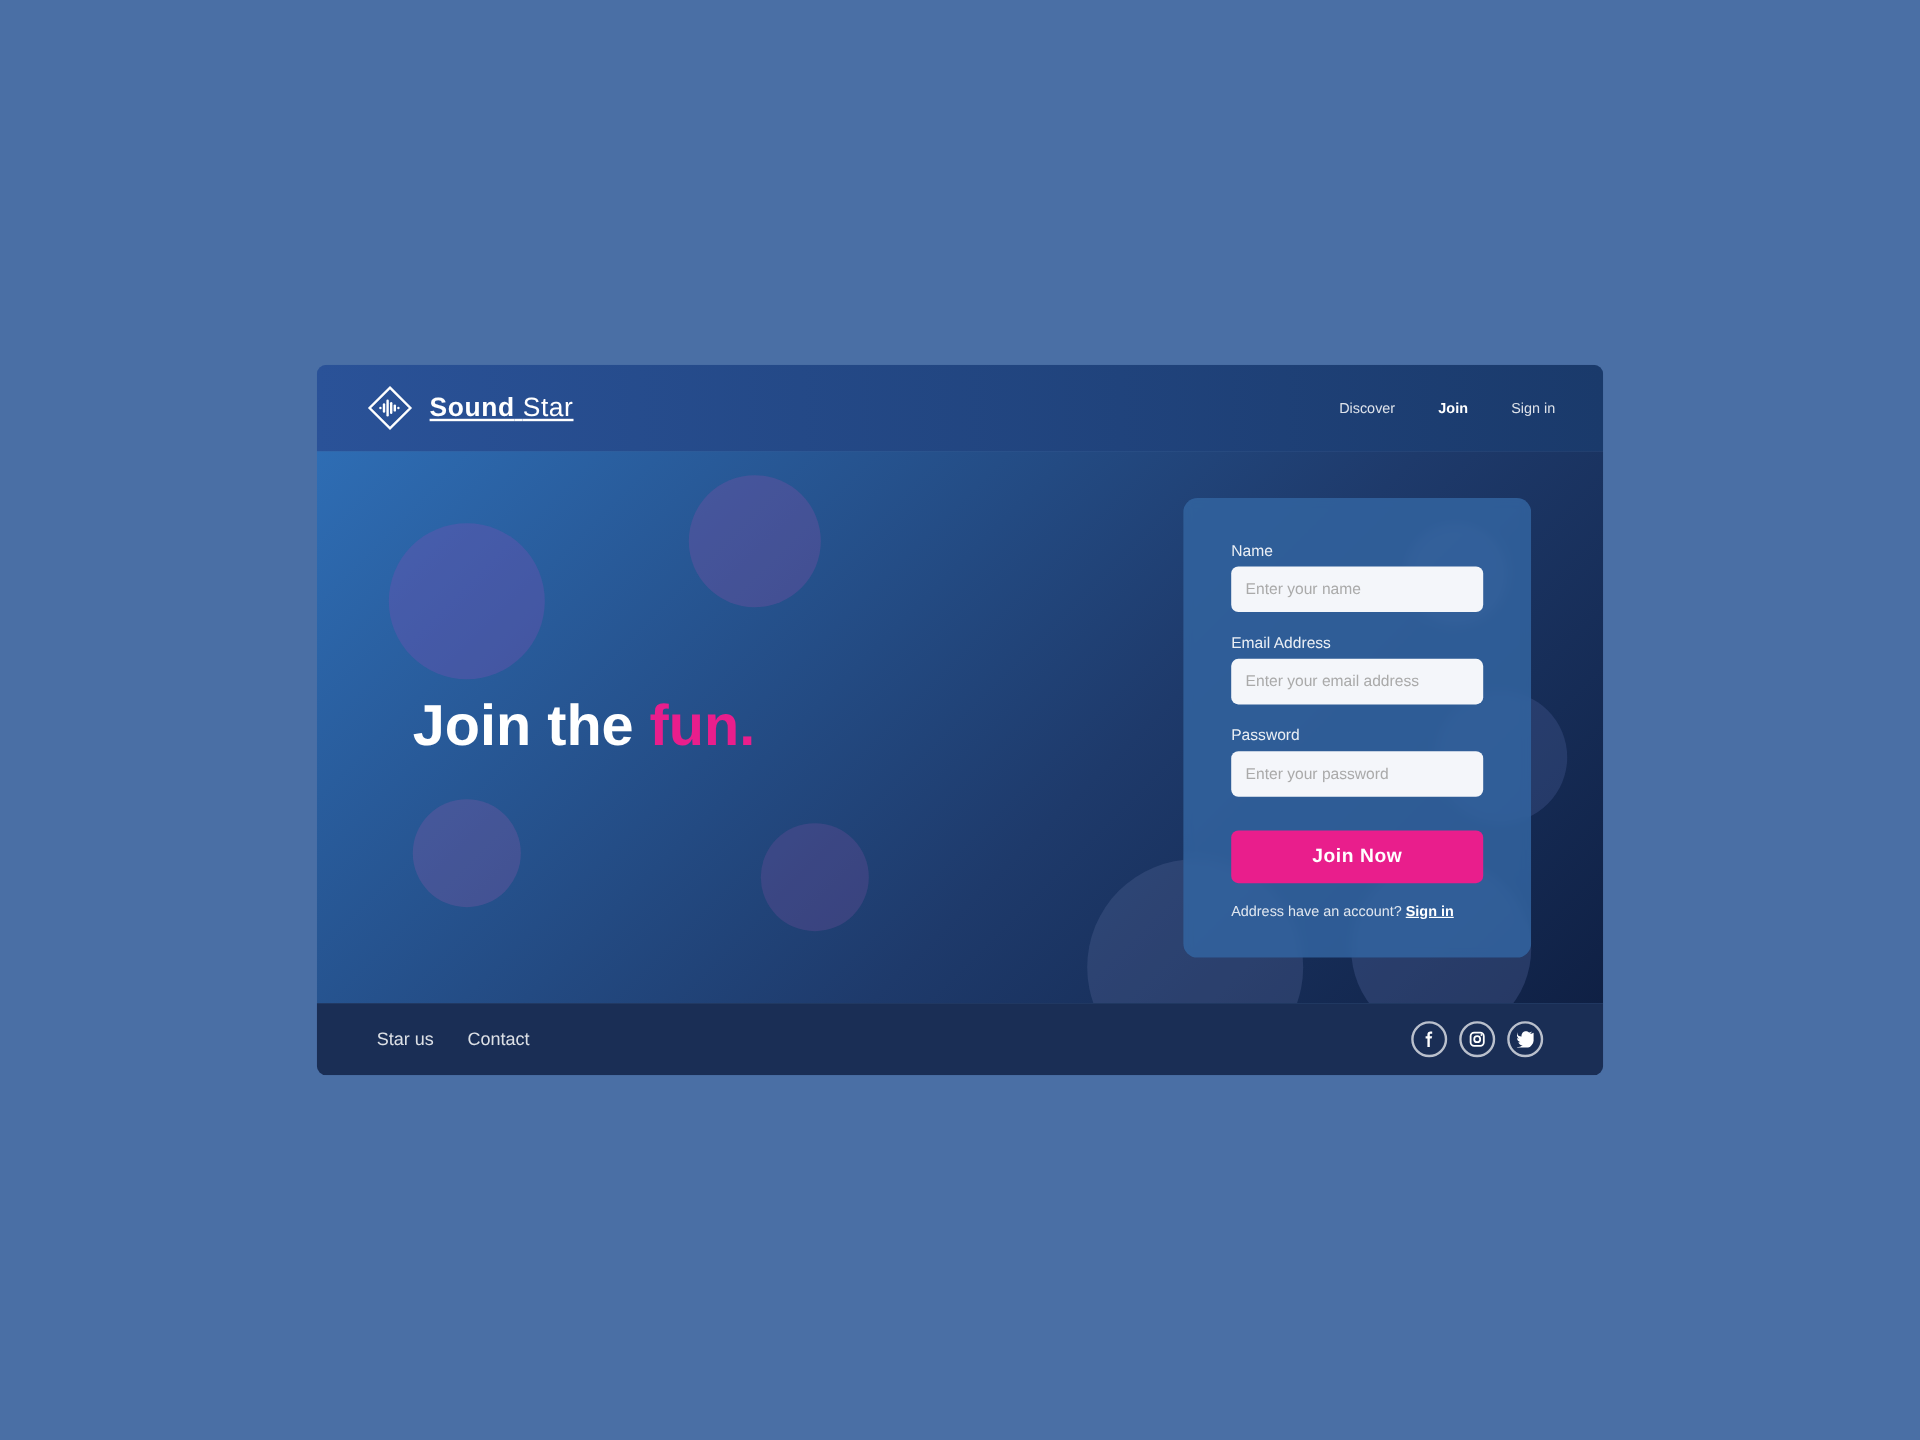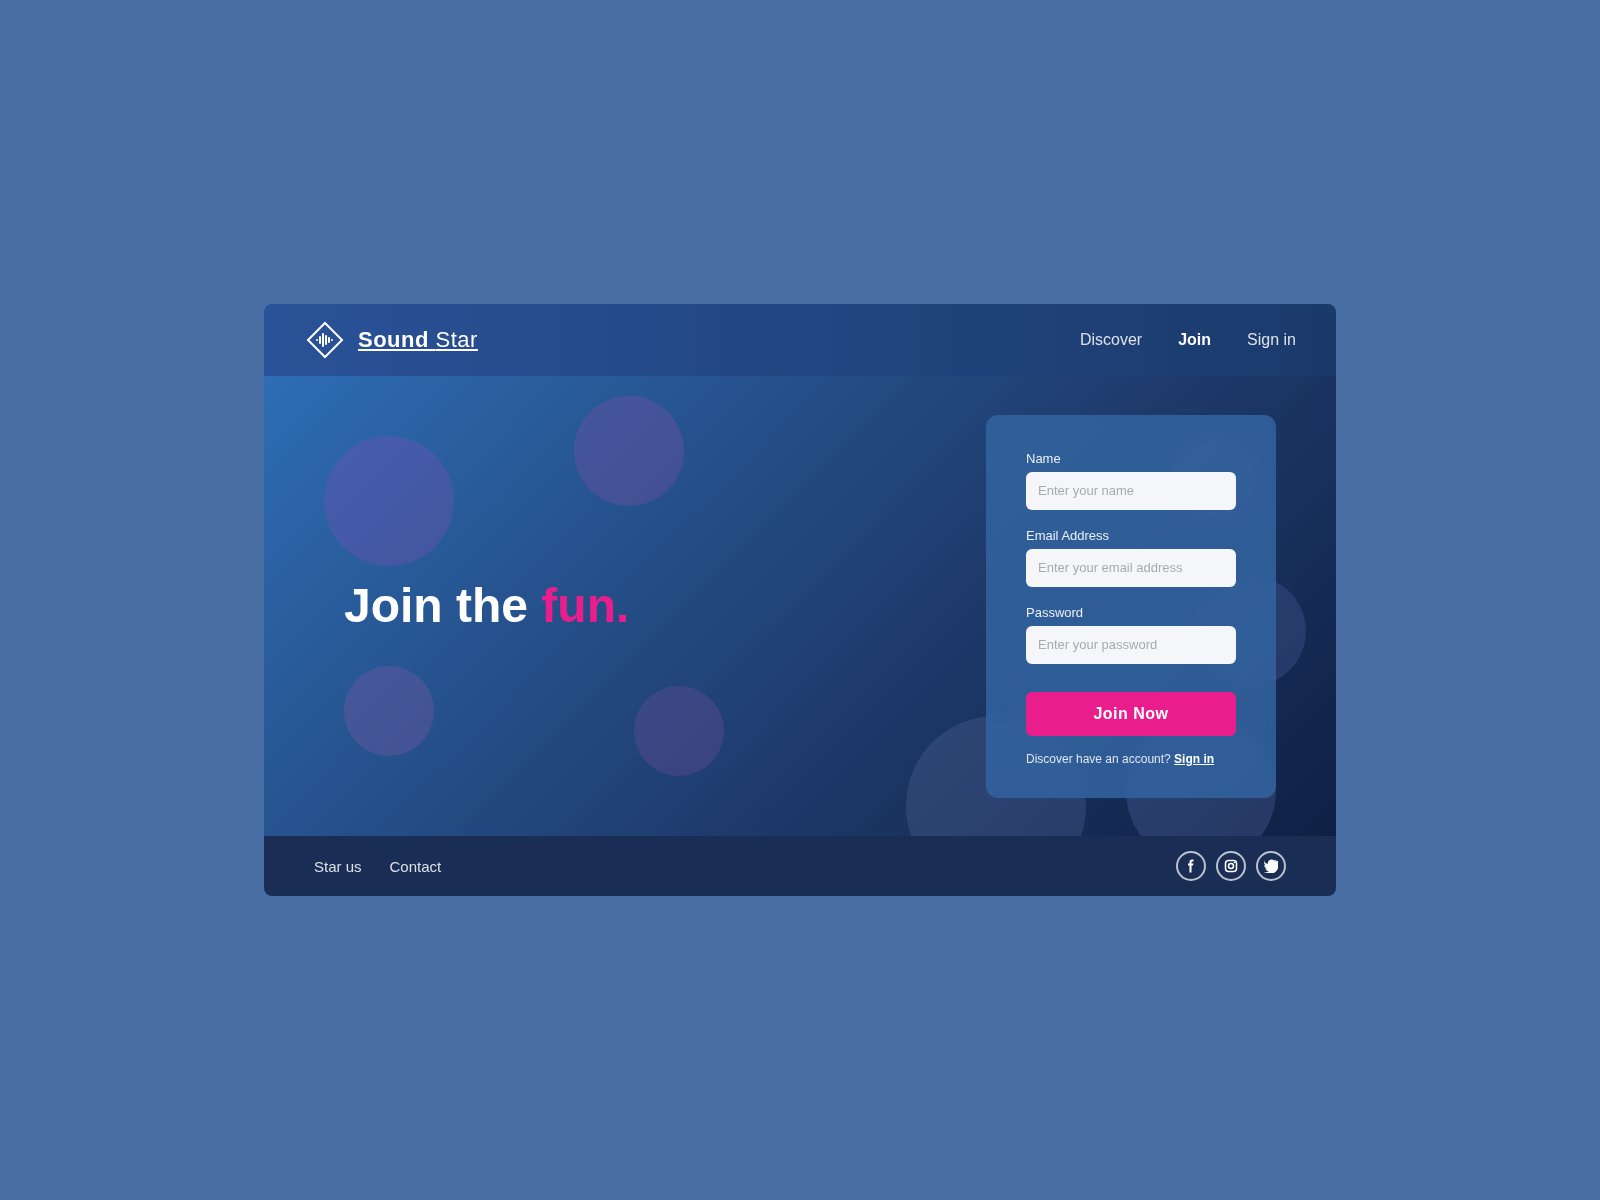--- a/index.html
+++ b/index.html
@@ -62,21 +62,21 @@
     }
 
     .nav-links {
       display: flex;
       align-items: center;
       gap: 36px;
     }
 
     .nav-link {
       color: rgba(255,255,255,0.85);
-      font-size: 16px;
+      font-size: 12px;
       font-weight: 400;
       cursor: pointer;
       text-decoration: none;
     }
 
     .nav-link.active {
       color: #ffffff;
       font-weight: 700;
     }
 
@@ -353,21 +353,21 @@
       <div class="form-group">
         <label class="form-label">Email Address</label>
         <input class="form-input" type="email" placeholder="Enter your email address" style="">
       </div>
       <div class="form-group">
         <label class="form-label">Password</label>
         <input class="form-input" type="password" placeholder="Enter your password" style="">
       </div>
       <button class="join-btn">Join Now</button>
       <div class="signin-text">
-        <span>Discover have an account?</span>
+        <span>Address have an account?</span>
         <a>Sign in</a>
       </div>
     </div>
 
   </div>
 
   <footer class="footer">
     <div class="footer-links">
       <a class="footer-link">Star us</a>
       <a class="footer-link">Contact</a>

